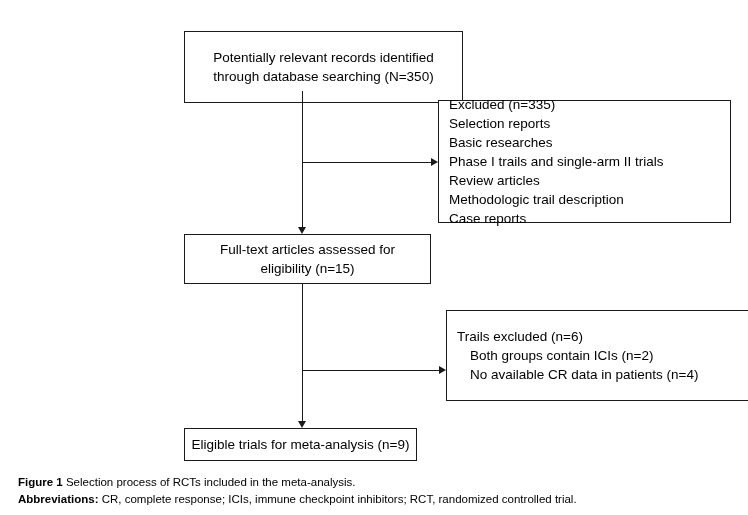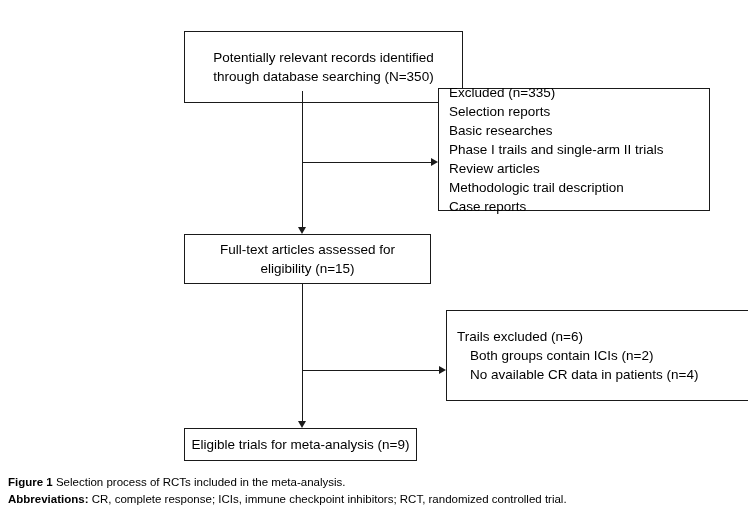--- a/index.html
+++ b/index.html
@@ -56,21 +56,21 @@
   .box-list .line {
     white-space: nowrap;
   }
 
   .box-list .line.indent {
     padding-left: 13px;
   }
 
   
   #box-records      { left: 184px; top: 31px;  width: 279px; height: 72px; }
-  #box-excluded     { left: 438px; top: 88px;  width: 272px; height: 123px; justify-content: center; }
+  #box-excluded     { left: 438px; top: 100px;  width: 293px; height: 123px; justify-content: center; }
   #box-fulltext     { left: 184px; top: 234px; width: 247px; height: 50px; justify-content: center; }
   #box-trails       { left: 446px; top: 310px; width: 305px; height: 91px; }
   #box-eligible     { left: 184px; top: 428px; width: 233px; height: 33px; }
 
   
   .vline {
     position: absolute;
     width: 1px;
     background: #1a1a1a;
   }
@@ -110,21 +110,21 @@
   #caption {
     position: absolute;
     left: 8px;
     top: 474px;
     width: 732px;
     font-family: "Liberation Sans", sans-serif;
     font-size: 11.5px;
     line-height: 17px;
     color: #000000;
   }
-  #caption .cap-line { white-space: nowrap; }
+  #caption .cap-line { white-space: nowrap; margin-left: 10px; }
   #caption .cap-label { font-weight: bold; }
 </style>
 </head>
 <body>
 
 <div id="diagram">
 
   <div class="box box-centered" id="box-records">
     <div>
       <span class="line">Potentially relevant records identified</span>

